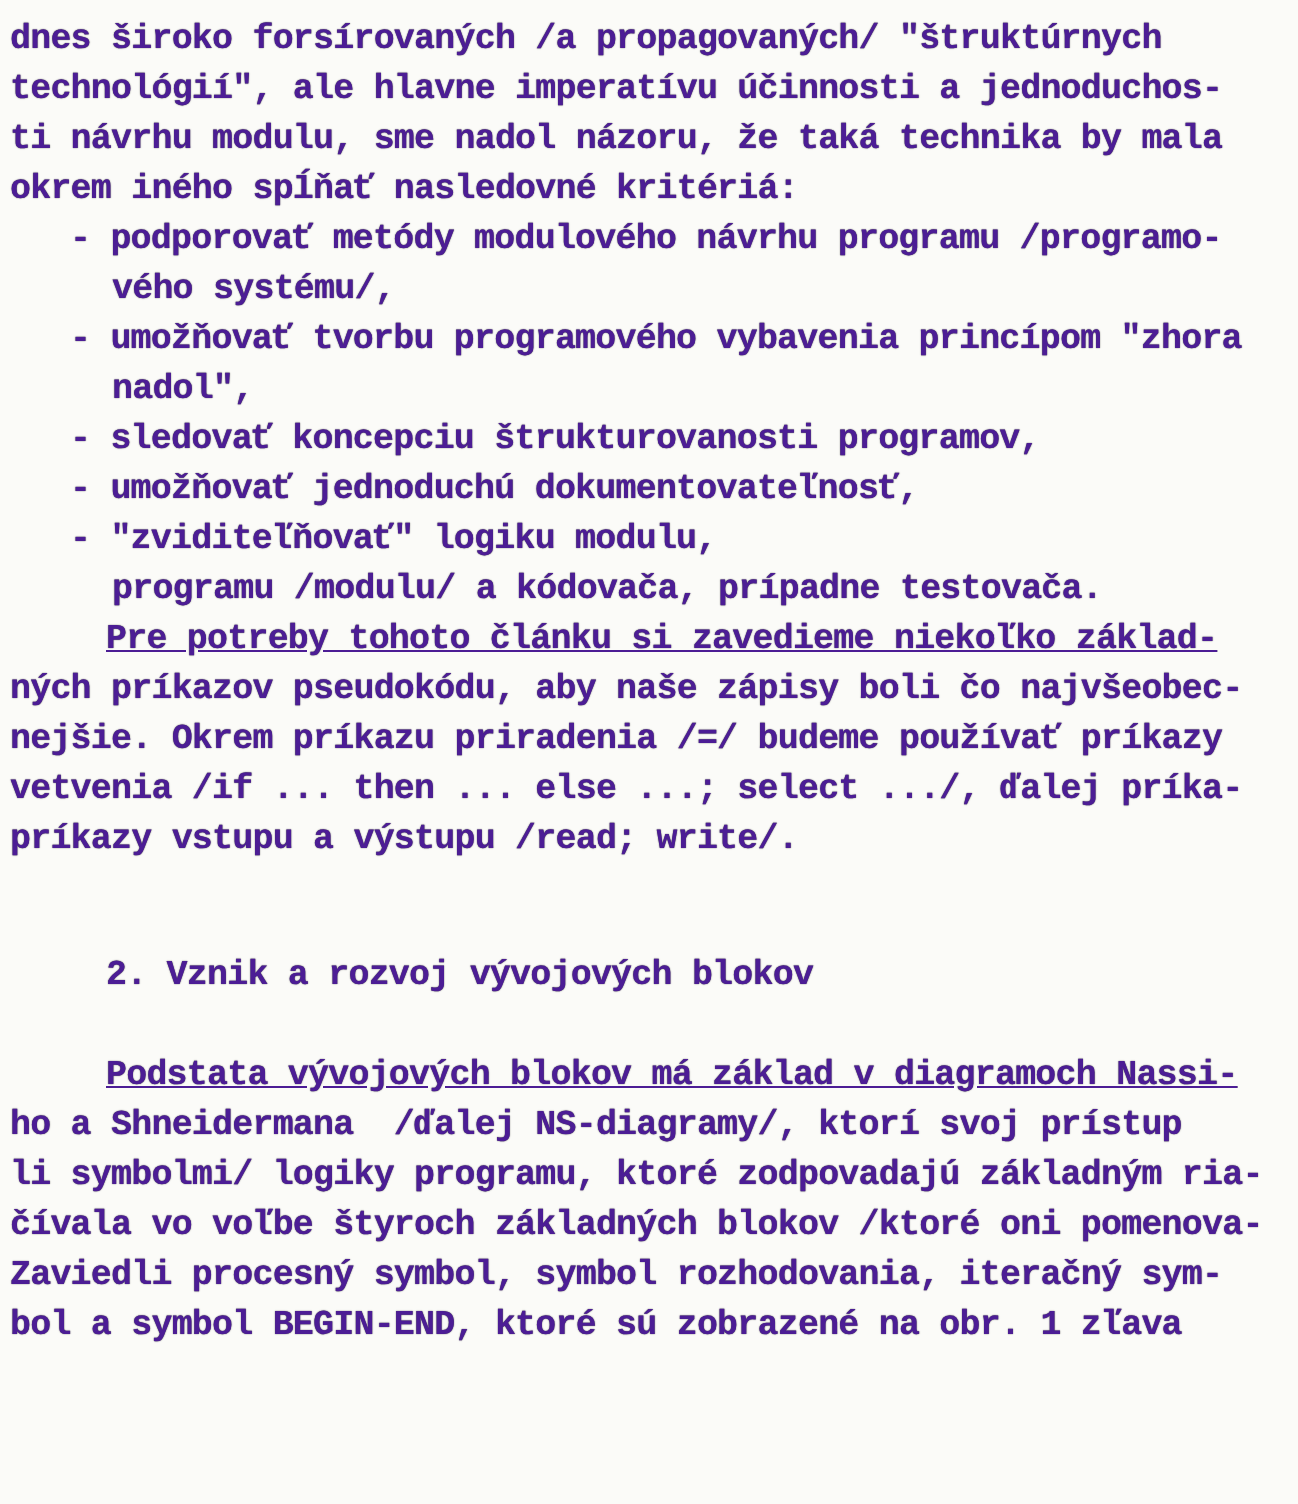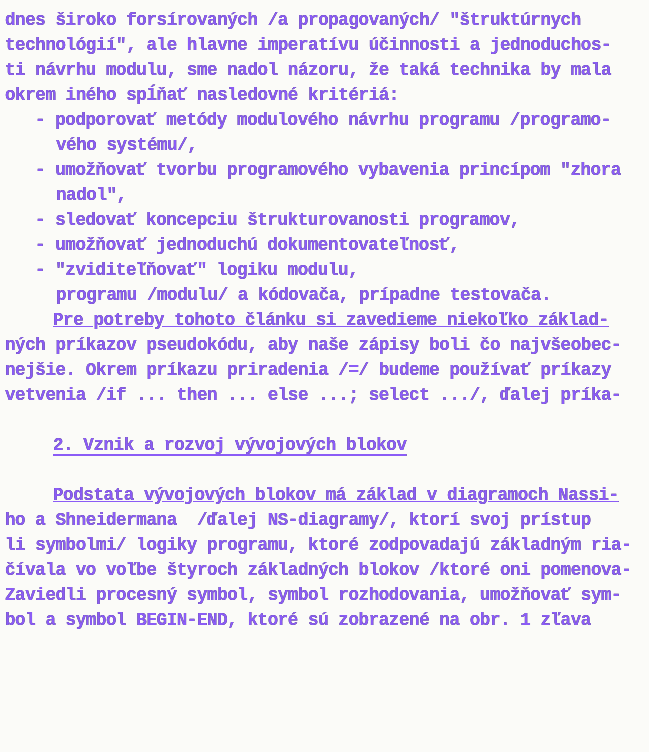--- a/index.html
+++ b/index.html
@@ -6,44 +6,44 @@
     margin: 0;
     padding: 0;
     background: #f7f7f4;
   }
   .page {
     position: relative;
     width: 649px;
     height: 752px;
     box-sizing: border-box;
     background: #fbfbf8;
-    color: #8b5cf6;
+    color: #4c1d95;
     padding: 8px 4px 0 5px;
     font-family: "Liberation Mono", "DejaVu Sans Mono", monospace;
     font-weight: 700;
     font-size: 17.5px;
     line-height: 25px;
     overflow: hidden;
     text-shadow: 0 0 0.6px rgba(10,10,10,0.85);
   }
   .line {
     white-space: pre;
     height: 25px;
     letter-spacing: -0.4px;
   }
   .line.body   { padding-left: 0; }
   .line.indent { padding-left: 48px; text-decoration: underline; }
   .line.bullet { padding-left: 30px; }
   .line.cont   { padding-left: 51px; }
   .line.blank  { padding-left: 0; }
   .line.heading {
     padding-left: 48px;
-    text-decoration: underline;
     text-underline-offset: 4px;
     text-decoration-thickness: 1.5px;
+    margin-top: 18px;
   }
 </style>
 </head>
 <body>
 
 <div class="page">
   <div id="text-block">
       <div class="line body">dnes široko forsírovaných /a propagovaných/ "štruktúrnych</div>
       <div class="line body">technológií", ale hlavne imperatívu účinnosti a jednoduchos-</div>
       <div class="line body">ti návrhu modulu, sme nadol názoru, že taká technika by mala</div>
@@ -53,23 +53,24 @@
       <div class="line bullet">- umožňovať tvorbu programového vybavenia princípom "zhora</div>
       <div class="line cont">nadol",</div>
       <div class="line bullet">- sledovať koncepciu štrukturovanosti programov,</div>
       <div class="line bullet">- umožňovať jednoduchú dokumentovateľnosť,</div>
       <div class="line bullet">- "zviditeľňovať" logiku modulu,</div>
       <div class="line cont">programu /modulu/ a kódovača, prípadne testovača.</div>
       <div class="line indent">Pre potreby tohoto článku si zavedieme niekoľko základ-</div>
       <div class="line body">ných príkazov pseudokódu, aby naše zápisy boli čo najvšeobec-</div>
       <div class="line body">nejšie. Okrem príkazu priradenia /=/ budeme používať príkazy</div>
       <div class="line body">vetvenia /if ... then ... else ...; select .../, ďalej príka-</div>
+      <div class="line body">príkazy vstupu a výstupu /read; write/.</div>
       <div class="line blank"></div>
       <div class="line heading">2. Vznik a rozvoj vývojových blokov</div>
       <div class="line blank"></div>
       <div class="line indent">Podstata vývojových blokov má základ v diagramoch Nassi-</div>
       <div class="line body">ho a Shneidermana  /ďalej NS-diagramy/, ktorí svoj prístup</div>
       <div class="line body">li symbolmi/ logiky programu, ktoré zodpovadajú základným ria-</div>
       <div class="line body">čívala vo voľbe štyroch základných blokov /ktoré oni pomenova-</div>
-      <div class="line body">Zaviedli procesný symbol, symbol rozhodovania, umožňovať sym-</div>
+      <div class="line body">Zaviedli procesný symbol, symbol rozhodovania, iteračný sym-</div>
       <div class="line body">bol a symbol BEGIN-END, ktoré sú zobrazené na obr. 1 zľava</div>
     </div>
 </div>
 
 </body></html>

